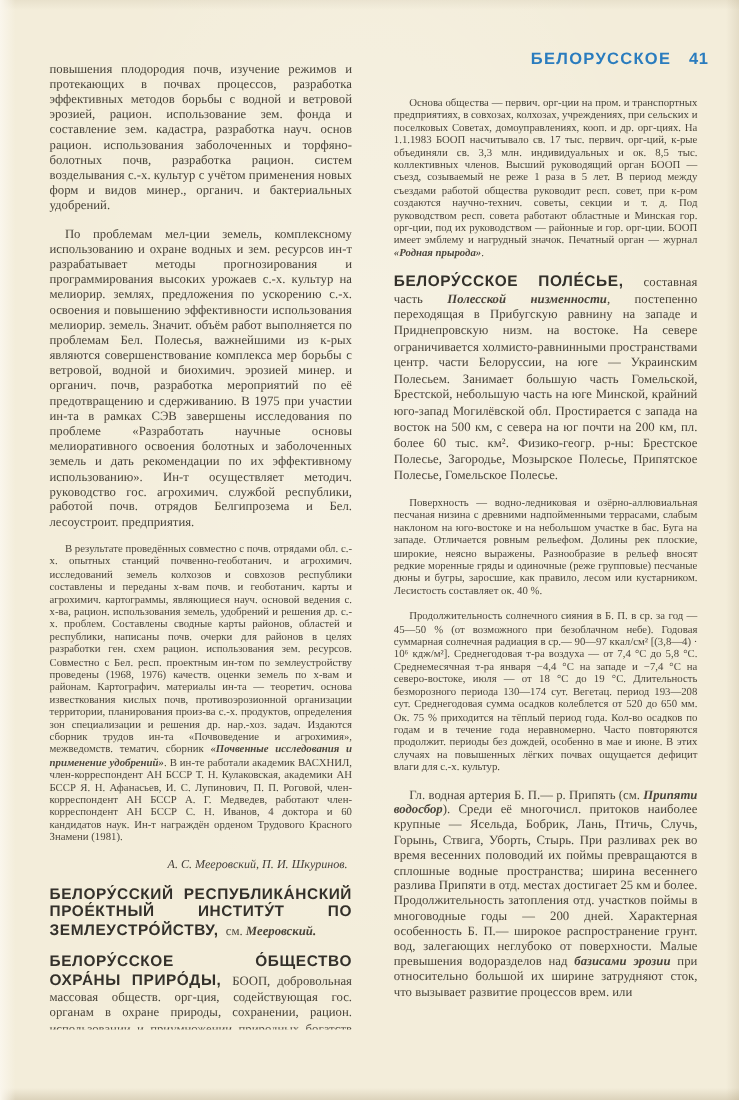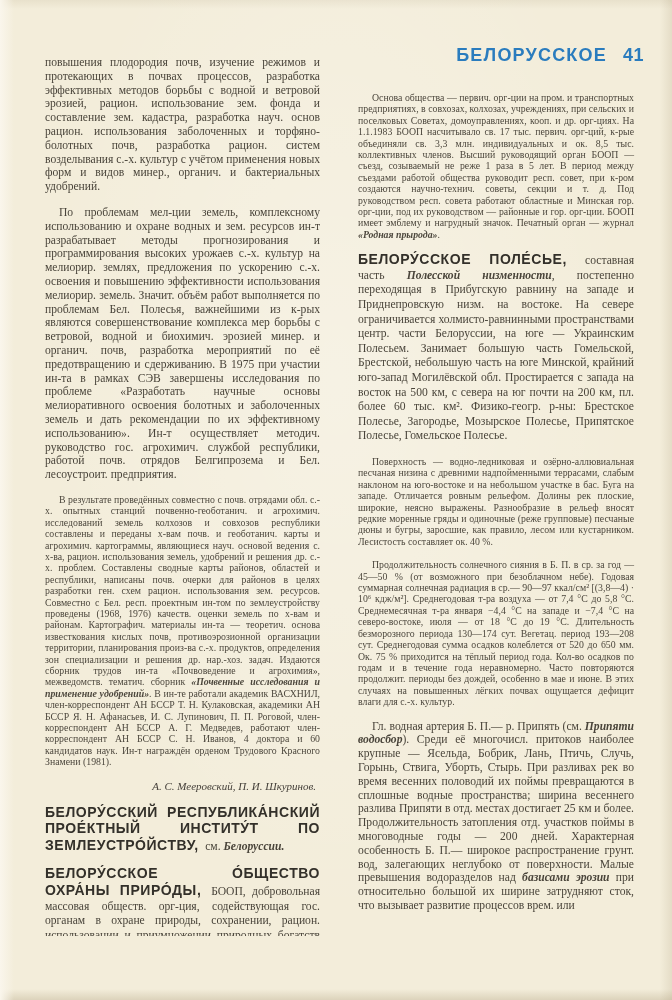--- a/index.html
+++ b/index.html
@@ -14,21 +14,21 @@
       linear-gradient(270deg, rgba(138,118,78,0.14) 0px, rgba(138,118,78,0) 12px);
     font-family:"Liberation Serif", serif;
     color:#49443a;
   }
   .col{position:absolute;top:44px;text-align:justify;}
   .col-left{left:33px;width:299px;height:892px;overflow:hidden;}
   .col-right{left:346px;width:300px;height:892px;overflow:hidden;}
   .running-head{
     display:flex;justify-content:flex-end;align-items:baseline;gap:16px;
     font-family:"Liberation Sans", sans-serif;font-weight:bold;
-    color:#2a7cbe;font-size:18px;letter-spacing:1.2px;
+    color:#2a7cbe;font-size:15px;letter-spacing:1.2px;
     margin:1px 2px 26px 0;
   }
   .running-head .rh-num{letter-spacing:0.5px;}
   p{margin:12px;}
   p.reg{font-size:11.6px;line-height:13.8px;}
   p.sm{font-size:9.8px;line-height:11.4px;color:#4c473d;}
   p.ind{text-indent:14px;}
   p.entry{font-size:11.6px;line-height:14.6px;margin-top:5px;}
   p.byline{font-size:11px;line-height:13px;font-style:italic;text-align:right;padding-right:4px;color:#45403a;}
   span.b{
@@ -39,21 +39,21 @@
 </style>
 </head>
 <body>
 
 <div class="page">
   <div class="col col-left" id="col-left">
       <p class="reg"><span>повышения плодородия почв, изучение режимов и протекающих в почвах процессов, разработка эффективных методов борьбы с водной и ветровой эрозией, рацион. использование зем. фонда и составление зем. кадастра, разработка науч. основ рацион. использования заболоченных и торфяно-болотных почв, разработка рацион. систем возделывания с.-х. культур с учётом применения новых форм и видов минер., органич. и бактериальных удобрений.</span></p>
       <p class="reg ind"><span>По проблемам мел-ции земель, комплексному использованию и охране водных и зем. ресурсов ин-т разрабатывает методы прогнозирования и программирования высоких урожаев с.-х. культур на мелиорир. землях, предложения по ускорению с.-х. освоения и повышению эффективности использования мелиорир. земель. Значит. объём работ выполняется по проблемам Бел. Полесья, важнейшими из к-рых являются совершенствование комплекса мер борьбы с ветровой, водной и биохимич. эрозией минер. и органич. почв, разработка мероприятий по её предотвращению и сдерживанию. В 1975 при участии ин-та в рамках СЭВ завершены исследования по проблеме «Разработать научные основы мелиоративного освоения болотных и заболоченных земель и дать рекомендации по их эффективному использованию». Ин-т осуществляет методич. руководство гос. агрохимич. службой республики, работой почв. отрядов Белгипрозема и Бел. лесоустроит. предприятия.</span></p>
       <p class="sm ind"><span>В результате проведённых совместно с почв. отрядами обл. с.-х. опытных станций почвенно-геоботанич. и агрохимич. исследований земель колхозов и совхозов республики составлены и переданы х-вам почв. и геоботанич. карты и агрохимич. картограммы, являющиеся науч. основой ведения с. х-ва, рацион. использования земель, удобрений и решения др. с.-х. проблем. Составлены сводные карты районов, областей и республики, написаны почв. очерки для районов в целях разработки ген. схем рацион. использования зем. ресурсов. Совместно с Бел. респ. проектным ин-том по землеустройству проведены (1968, 1976) качеств. оценки земель по х-вам и районам. Картографич. материалы ин-та — теоретич. основа известкования кислых почв, противоэрозионной организации территории, планирования произ-ва с.-х. продуктов, определения зон специализации и решения др. нар.-хоз. задач. Издаются сборник трудов ин-та «Почвоведение и агрохимия», межведомств. тематич. сборник </span><span class="i">«Почвенные исследования и применение удобрений»</span><span>. В ин-те работали академик ВАСХНИЛ, член-корреспондент АН БССР Т. Н. Кулаковская, академики АН БССР Я. Н. Афанасьев, И. С. Лупинович, П. П. Роговой, член-корреспондент АН БССР А. Г. Медведев, работают член-корреспондент АН БССР С. Н. Иванов, 4 доктора и 60 кандидатов наук. Ин-т награждён орденом Трудового Красного Знамени (1981).</span></p>
       <p class="byline"><span>А. С. Мееровский, П. И. Шкуринов.</span></p>
-      <p class="entry"><span class="b">БЕЛОРУ́ССКИЙ РЕСПУБЛИКА́НСКИЙ ПРОЕ́КТНЫЙ ИНСТИТУ́Т ПО ЗЕМЛЕУСТРО́ЙСТВУ, </span><span>см. </span><span class="i">Белоруссии.</span></p>
+      <p class="entry"><span class="b">БЕЛОРУ́ССКИЙ РЕСПУБЛИКА́НСКИЙ ПРОЕ́КТНЫЙ ИНСТИТУ́Т ПО ЗЕМЛЕУСТРО́ЙСТВУ, </span><span>см. </span><span class="i">Мееровский.</span></p>
       <p class="entry"><span class="b">БЕЛОРУ́ССКОЕ О́БЩЕСТВО ОХРА́НЫ ПРИРО́ДЫ, </span><span>БООП, добровольная массовая обществ. орг-ция, содействующая гос. органам в охране природы, сохранении, рацион. использовании и приумножении природных богатств республики. Основано в 1962. Осн. задачи: пропаганда ленинских идей, решений партии и правительства по вопросам охраны природы, знаний и достижений науки о природе, привлечение трудящихся к активной работе по охране природы, увеличению её богатств, озелене-</span></p>
     </div>
   <div class="col col-right">
     <div class="running-head">
       <span class="rh-title">БЕЛОРУССКОЕ</span>
       <span class="rh-num">41</span>
     </div>
     <div id="col-right-body">
         <p class="sm ind"><span>Основа общества — первич. орг-ции на пром. и транспортных предприятиях, в совхозах, колхозах, учреждениях, при сельских и поселковых Советах, домоуправлениях, кооп. и др. орг-циях. На 1.1.1983 БООП насчитывало св. 17 тыс. первич. орг-ций, к-рые объединяли св. 3,3 млн. индивидуальных и ок. 8,5 тыс. коллективных членов. Высший руководящий орган БООП — съезд, созываемый не реже 1 раза в 5 лет. В период между съездами работой общества руководит респ. совет, при к-ром создаются научно-технич. советы, секции и т. д. Под руководством респ. совета работают областные и Минская гор. орг-ции, под их руководством — районные и гор. орг-ции. БООП имеет эмблему и нагрудный значок. Печатный орган — журнал </span><span class="i">«Родная прырода»</span><span>.</span></p>
         <p class="entry"><span class="b">БЕЛОРУ́ССКОЕ ПОЛЕ́СЬЕ, </span><span>составная часть </span><span class="i">Полесской низменности</span><span>, постепенно переходящая в Прибугскую равнину на западе и Приднепровскую низм. на востоке. На севере ограничивается холмисто-равнинными пространствами центр. части Белоруссии, на юге — Украинским Полесьем. Занимает большую часть Гомельской, Брестской, небольшую часть на юге Минской, крайний юго-запад Могилёвской обл. Простирается с запада на восток на 500 км, с севера на юг почти на 200 км, пл. более 60 тыс. км². Физико-геогр. р-ны: Брестское Полесье, Загородье, Мозырское Полесье, Припятское Полесье, Гомельское Полесье.</span></p>

